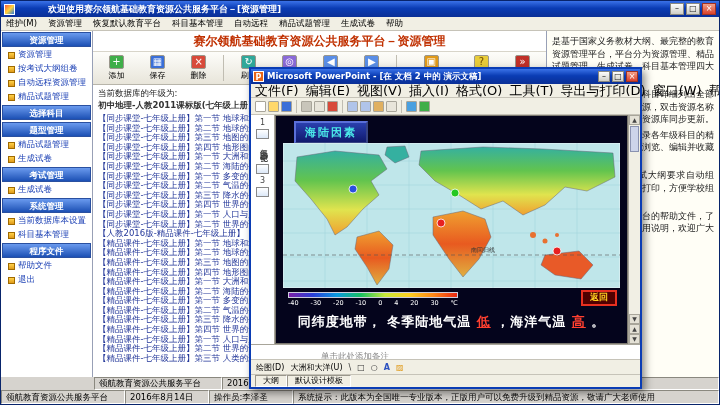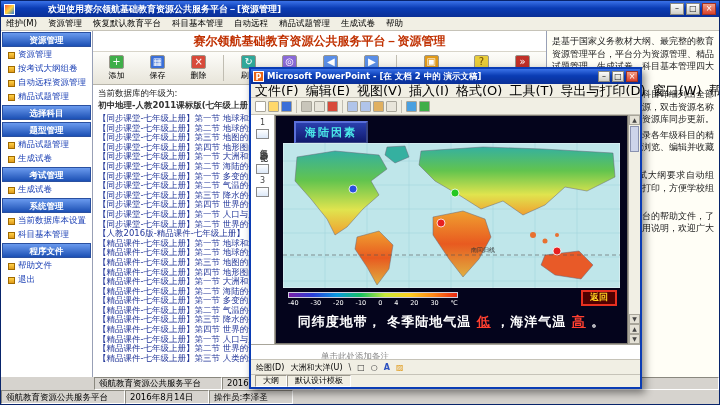--- a/index.html
+++ b/index.html
@@ -316,20 +316,21 @@
     <span class="spacer"></span>
     <span class="s-cell" style="width:128px">领航教育资源公共服务平台</span>
     <span class="s-cell" style="width:92px">2016年8月14日</span>
     <span class="s-cell s-fill"></span>
   </div>
 
   <div class="status2">
     <span class="s-cell" style="width:124px">领航教育资源公共服务平台</span>
     <span class="s-cell" style="width:84px">2016年8月14日</span>
     <span class="s-cell" style="width:84px">操作员:李泽圣</span>
+    <span class="s-cell s-fill">系统提示：此版本为全国唯一专业版本，正版用户可以免费升级到精品资源，敬请广大老师使用</span>
   </div>
 
   <div class="ppt">
     <div class="ppt-titlebar">
       <span class="ppt-icon">P</span>
       <span class="ppt-title-text">Microsoft PowerPoint - [在 文档 2 中的 演示文稿]</span>
       <span class="win-controls">
         <span class="win-btn sm">–</span>
         <span class="win-btn sm">□</span>
         <span class="win-btn sm close">×</span>

